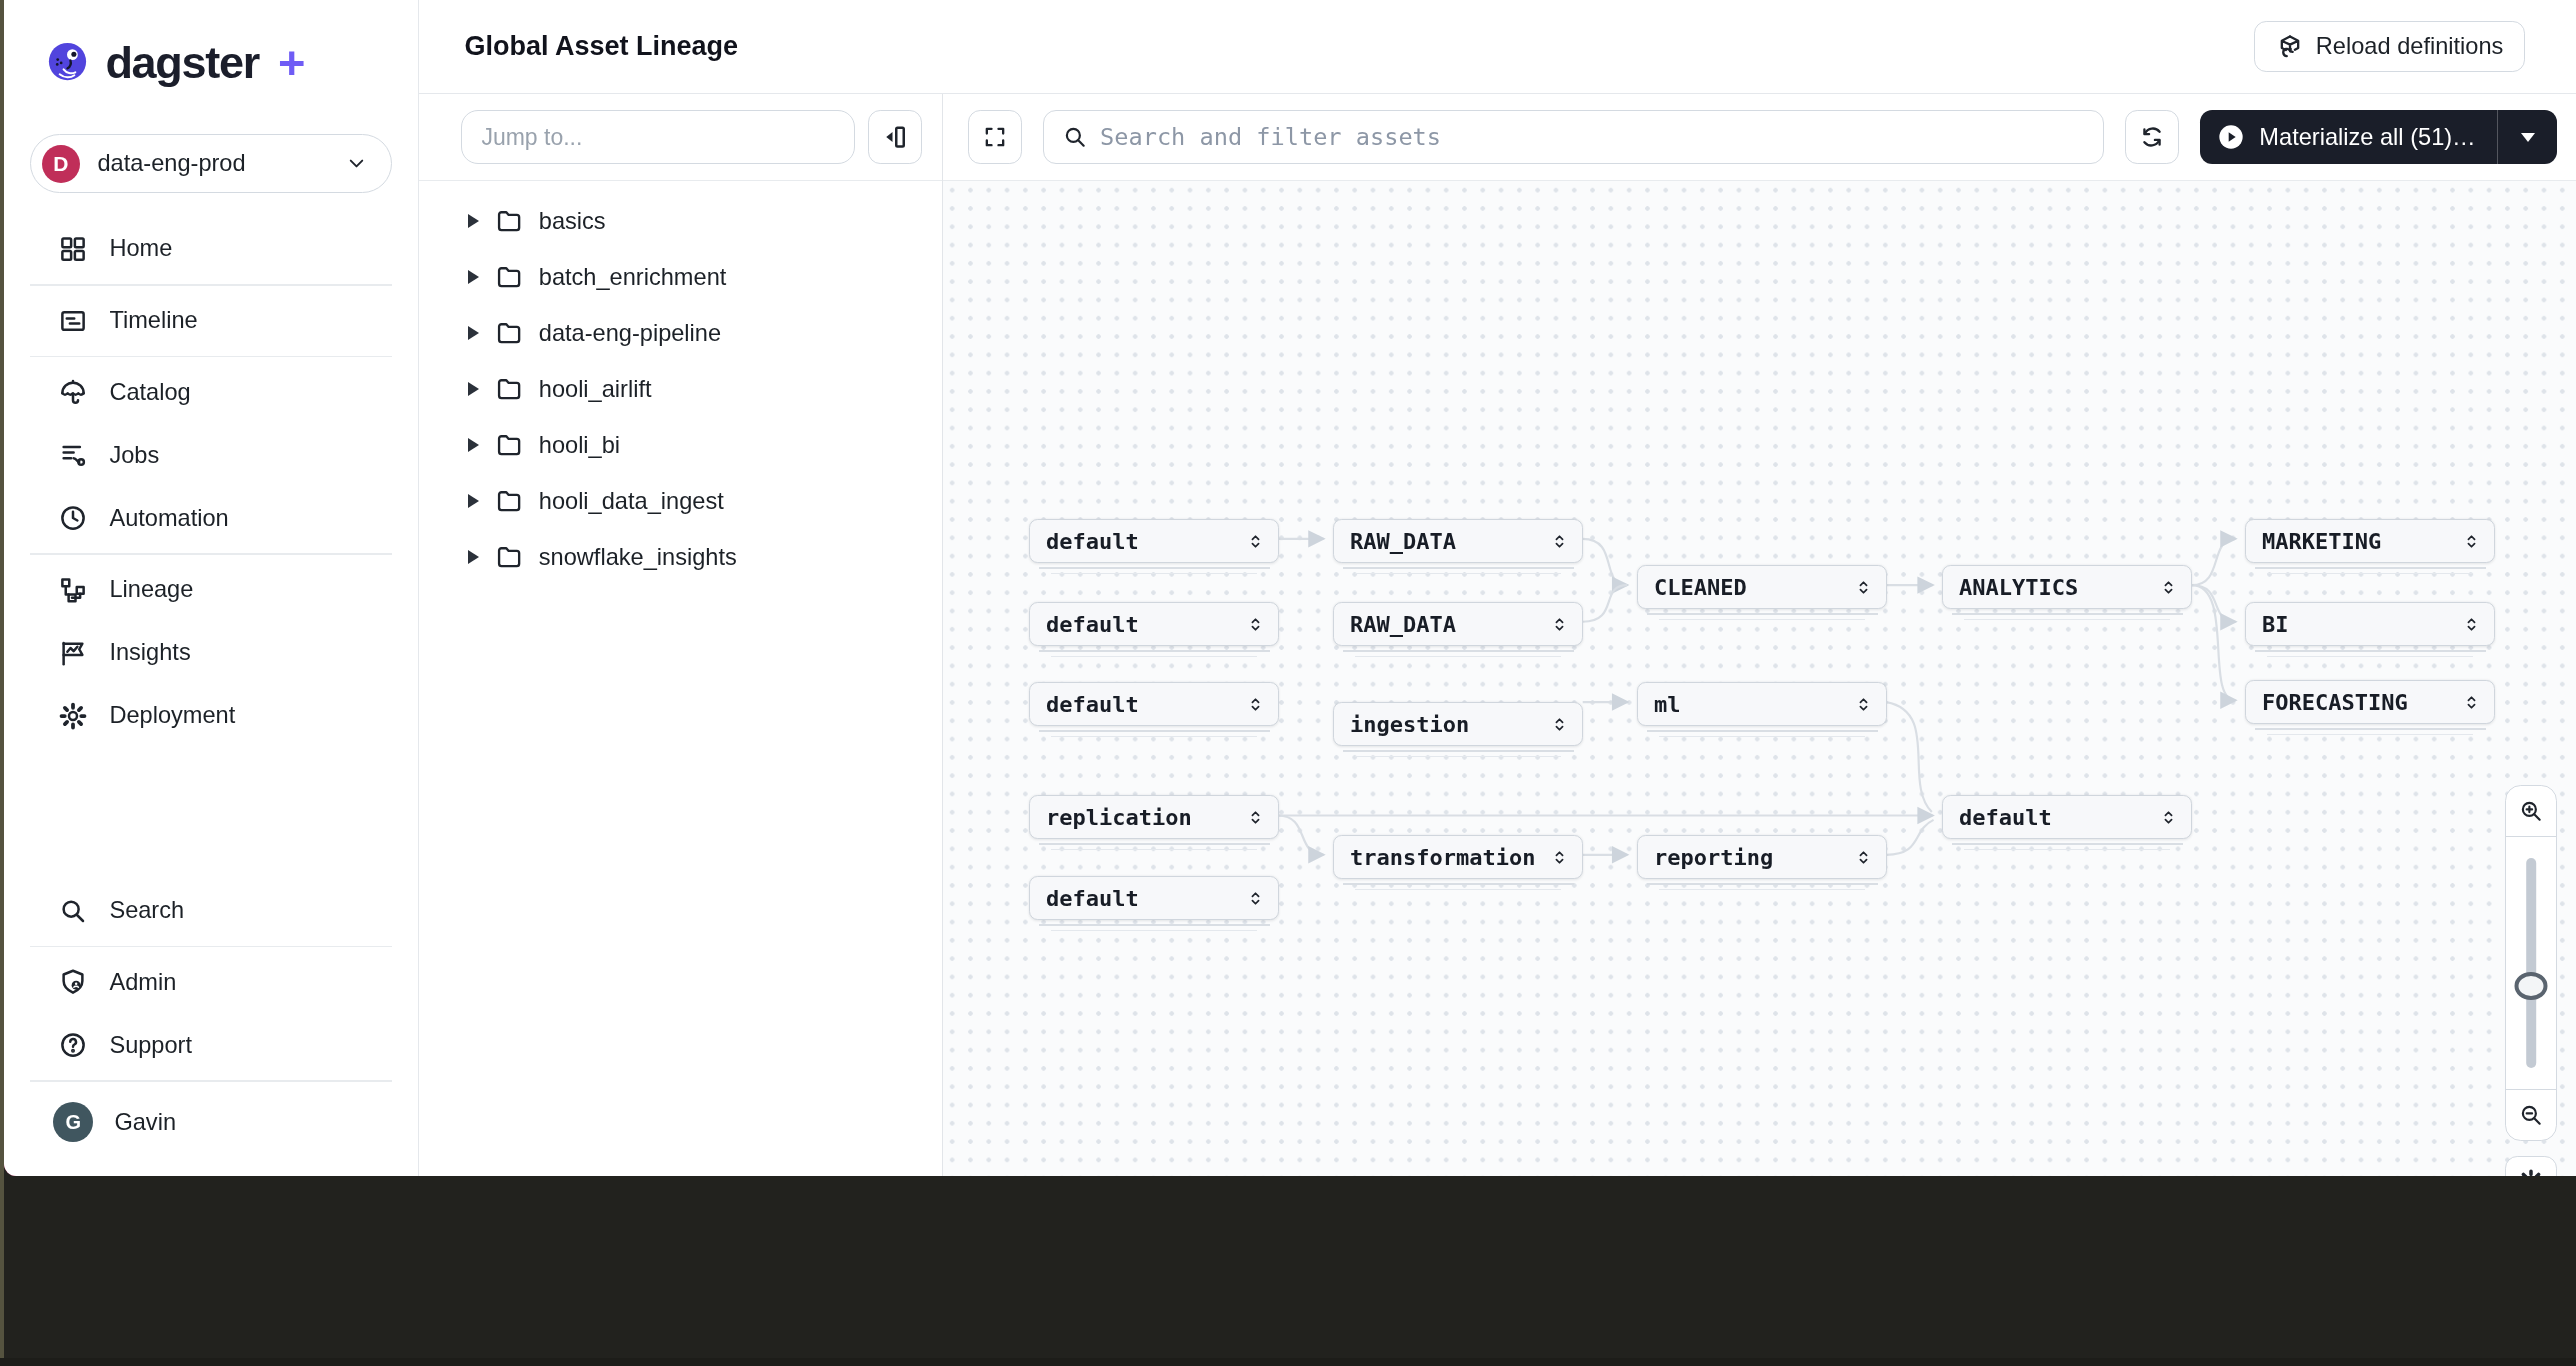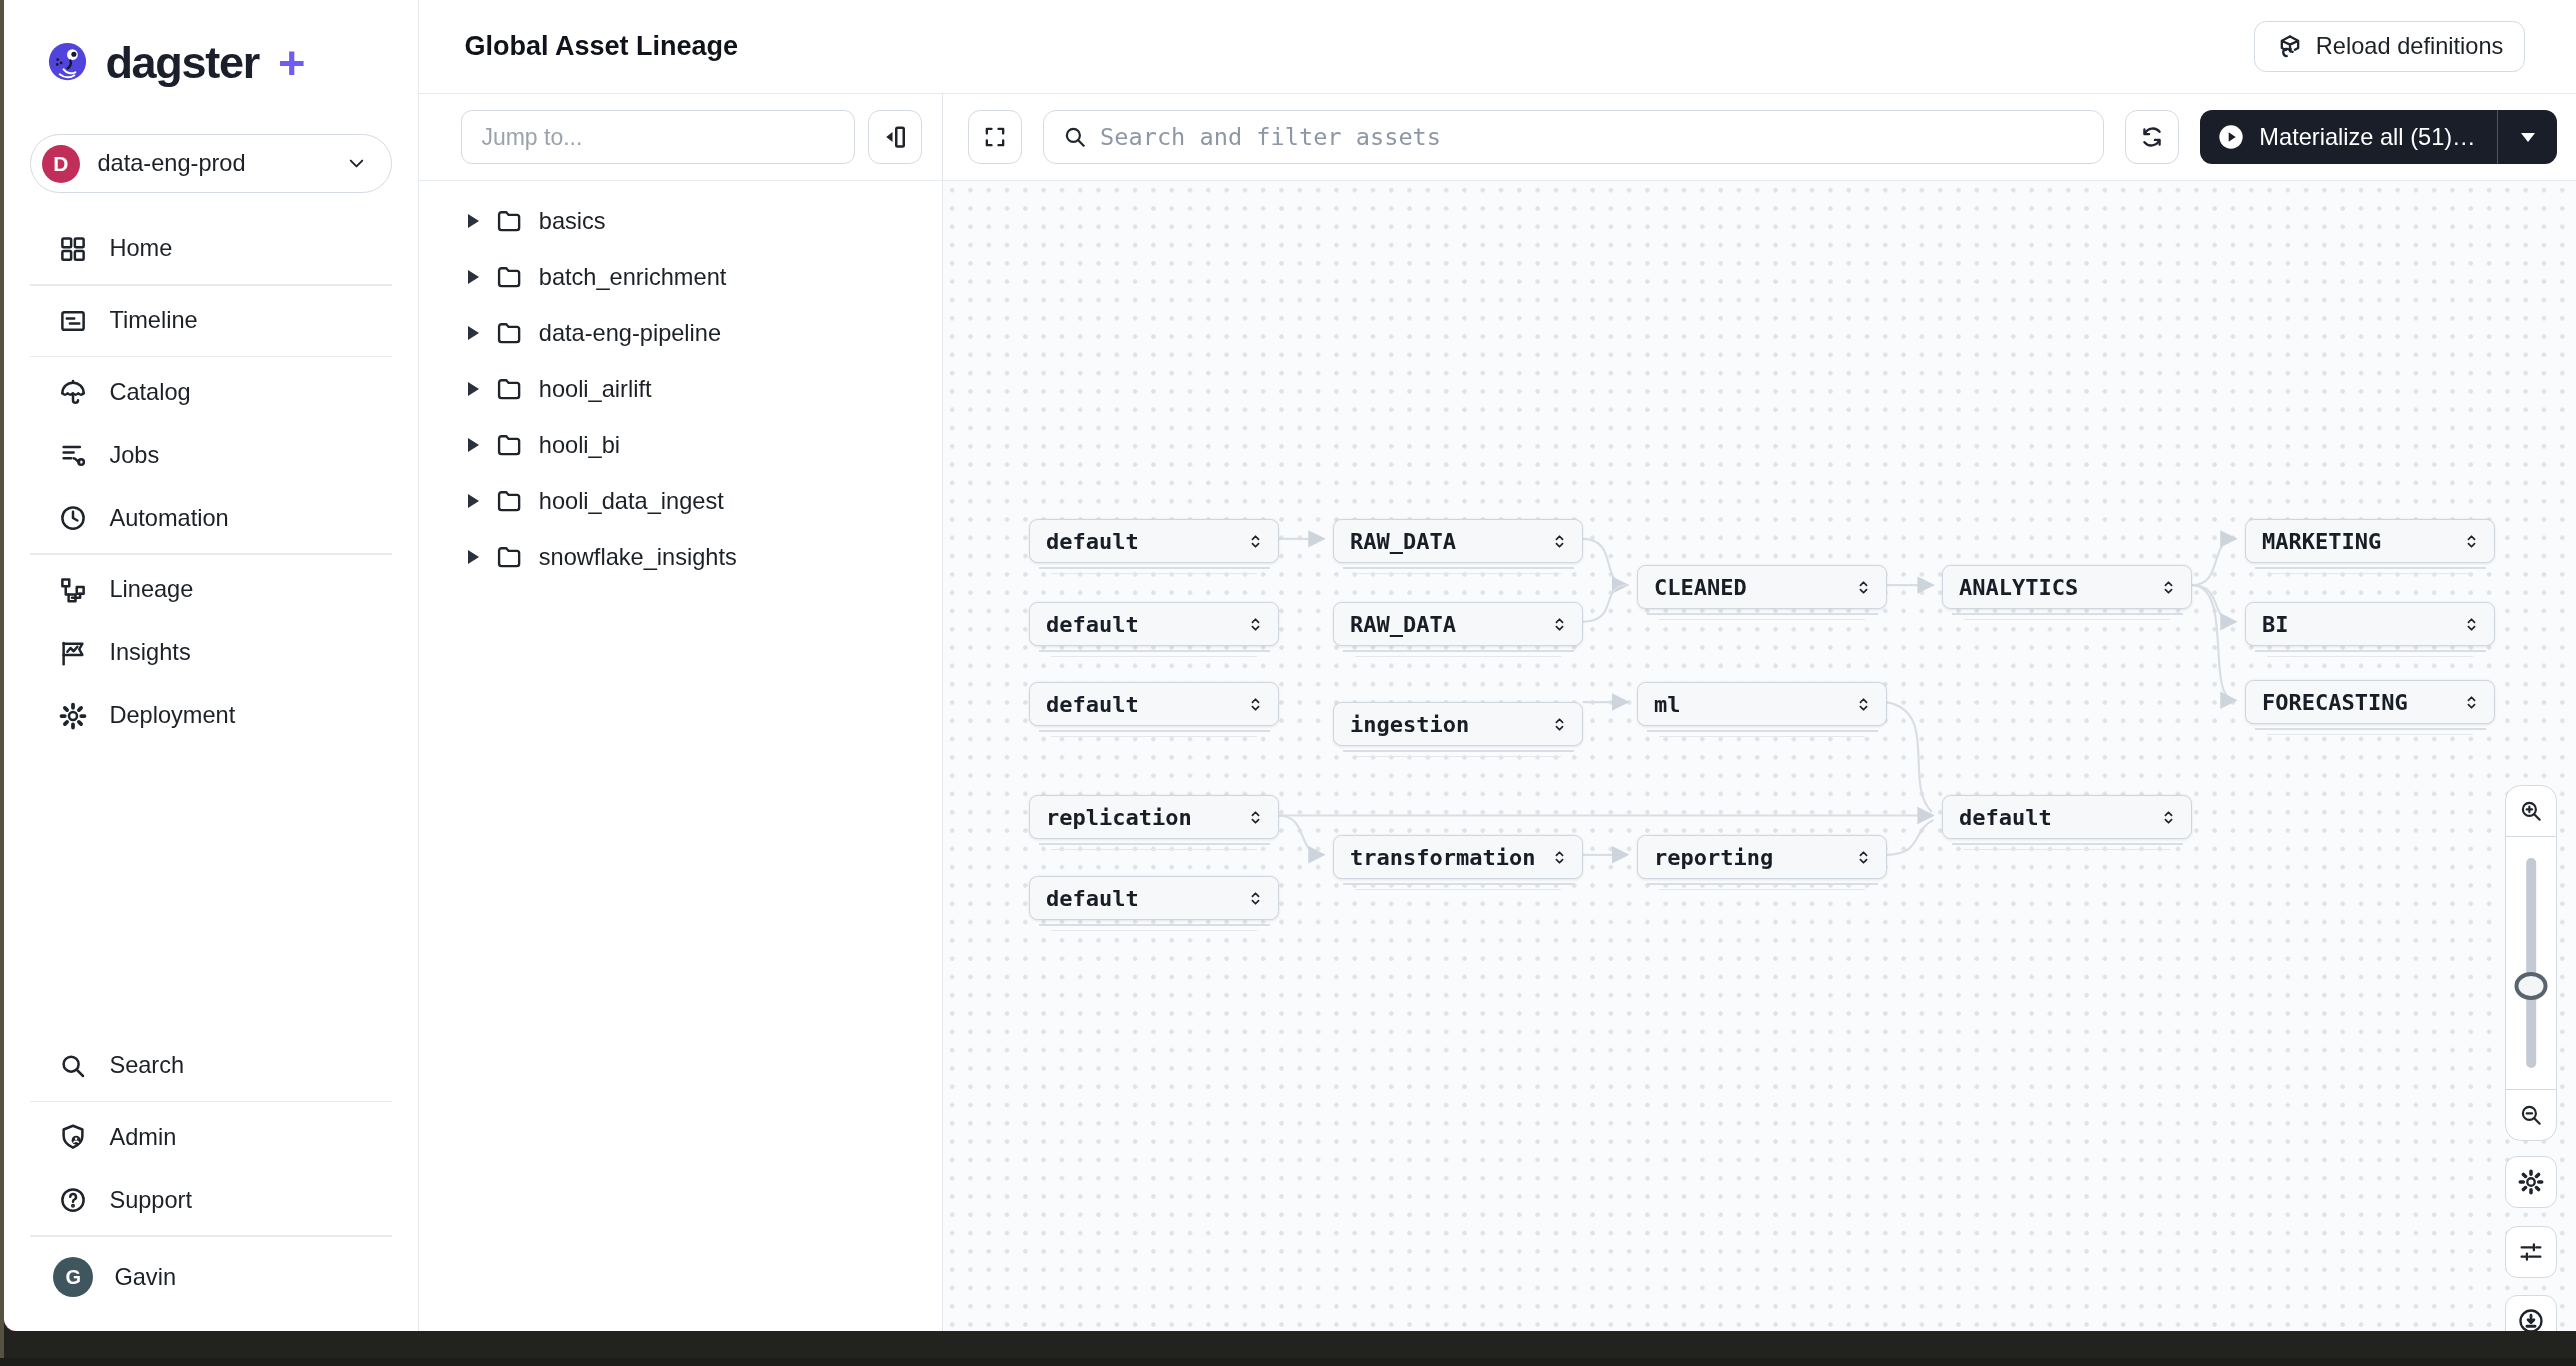--- a/index.html
+++ b/index.html
@@ -1,19 +1,19 @@
 <!DOCTYPE html>
 <html style="font-size:14px"><head>
 <meta charset="utf-8">
 <style>
   * { margin:0; padding:0; box-sizing:border-box; }
   html,body { width:2576px; height:1367px; }
   body { background:#22221e; font-family:"Liberation Sans", sans-serif; color:#1c2127; position:relative; overflow:hidden; }
 
-  #window { position:absolute; left:4.4px; top:0; width:2572px; height:1331px; background:#be185d;
+  #window { position:absolute; left:4.4px; top:0; width:2572px; height:1176px; background:#be185d;
             border-bottom-left-radius:12.2px; overflow:hidden; display:flex; }
 
   
   .sidebar { width:415px; border-right:1.7px solid #e5e8ec; background:#fff; display:flex; flex-direction:column; flex:none; }
   .logo-row { display:flex; align-items:center; gap:14px; padding:35px 0 0 40px; }
   .logo-mark { width:47px; height:47px; flex:none; }
   .wordmark { font-size:45px; font-weight:700; letter-spacing:-1.3px; color:#1b1e2b; }
   .wordmark-plus { font-size:47px; font-weight:600; margin-left:5.2px; }
   .org-pill { margin:44px 26px 0 26px; height:59px; border:1.7px solid #d4dae1; border-radius:31px;
               display:flex; align-items:center; padding:0 23px 0 10.5px; cursor:pointer; background:#fff; }
@@ -34,21 +34,21 @@
   .app-header { height:94px; border-bottom:1.7px solid #e5e8ec; position:relative; display:flex; align-items:center; padding-left:45px; background:#fff; flex:none; }
   .page-title { font-size:27px; font-weight:700; color:#11131c; }
   .reload-btn { position:absolute; right:51px; top:21px; height:51px; border:1.7px solid #d4dae1; border-radius:12.2px;
                 background:#fff; display:flex; align-items:center; gap:12.2px; padding:0 21px; font-size:23.6px; color:#1c2127; cursor:pointer; }
 
   .panels { flex:1; display:flex; min-height:0; }
 
   
   .tree-panel { width:524px; border-right:1.7px solid #e2e5e9; display:flex; flex-direction:column; background:#fff; flex:none; }
   .tree-toolbar { height:87px; border-bottom:1.7px solid #e8ebee; display:flex; align-items:center; padding-left:42px; gap:12.2px; flex:none; }
-  .jump-input { width:394px; height:54px; border:1.7px solid #d4dae1; border-radius:11px; padding:0 19px; font-size:23px;
+  .jump-input { width:394px; height:54px; border:1.7px solid #d4dae1; border-radius:17px; padding:0 19px; font-size:23px;
                 font-family:"Liberation Sans",sans-serif; color:#1c2127; outline:none; }
   .jump-input::placeholder { color:#99a2ad; }
   .icon-btn { height:54px; width:54px; border:1.7px solid #d4dae1; border-radius:12.2px; background:#fff; display:flex;
               align-items:center; justify-content:center; cursor:pointer; flex:none; }
   .tree-list { padding-top:12.2px; }
   .tree-row { height:56px; display:flex; align-items:center; padding-left:49px; gap:15.7px; font-size:23.6px; cursor:pointer; }
   .tree-caret { width:0; height:0; border-left:11.3px solid #2b313a; border-top:7px solid transparent; border-bottom:7px solid transparent; flex:none; }
 
   
   .graph-panel { flex:1; display:flex; flex-direction:column; min-width:0; }

